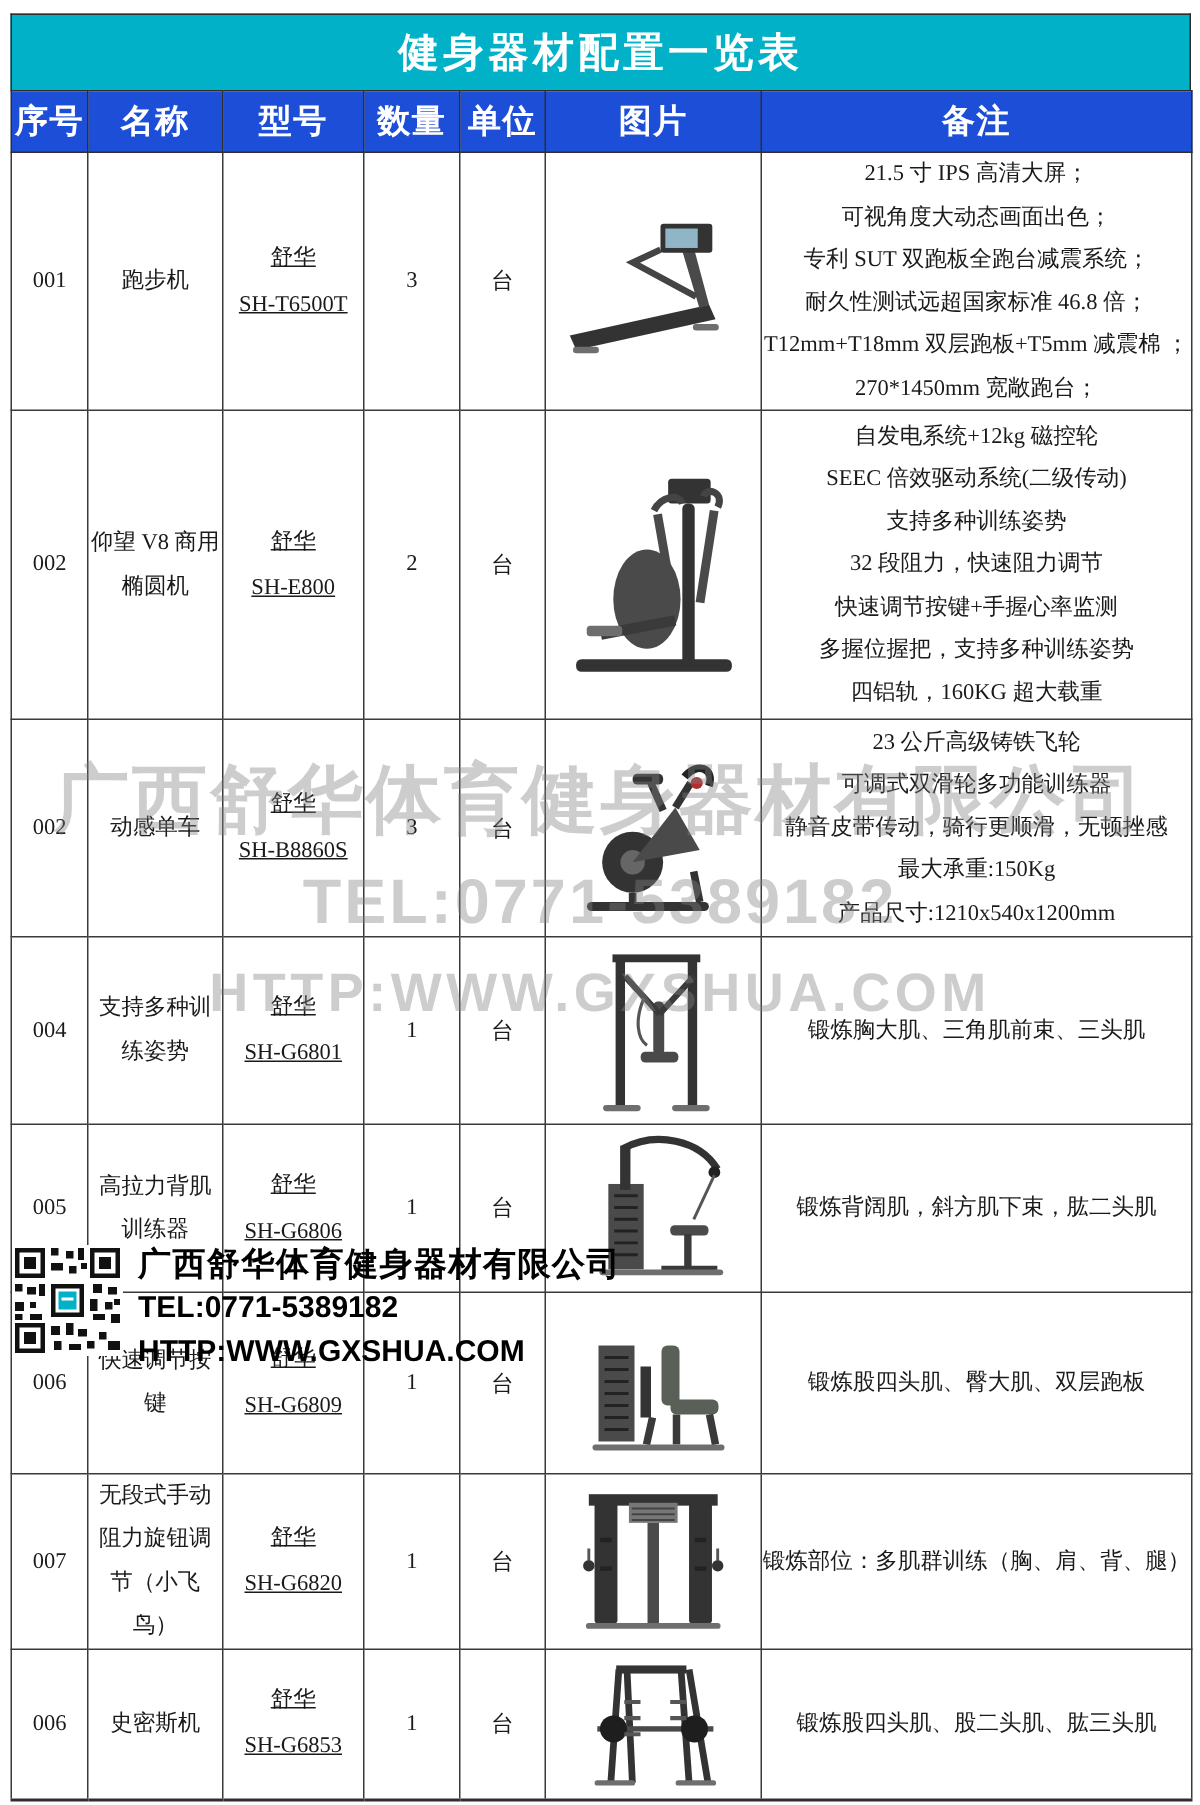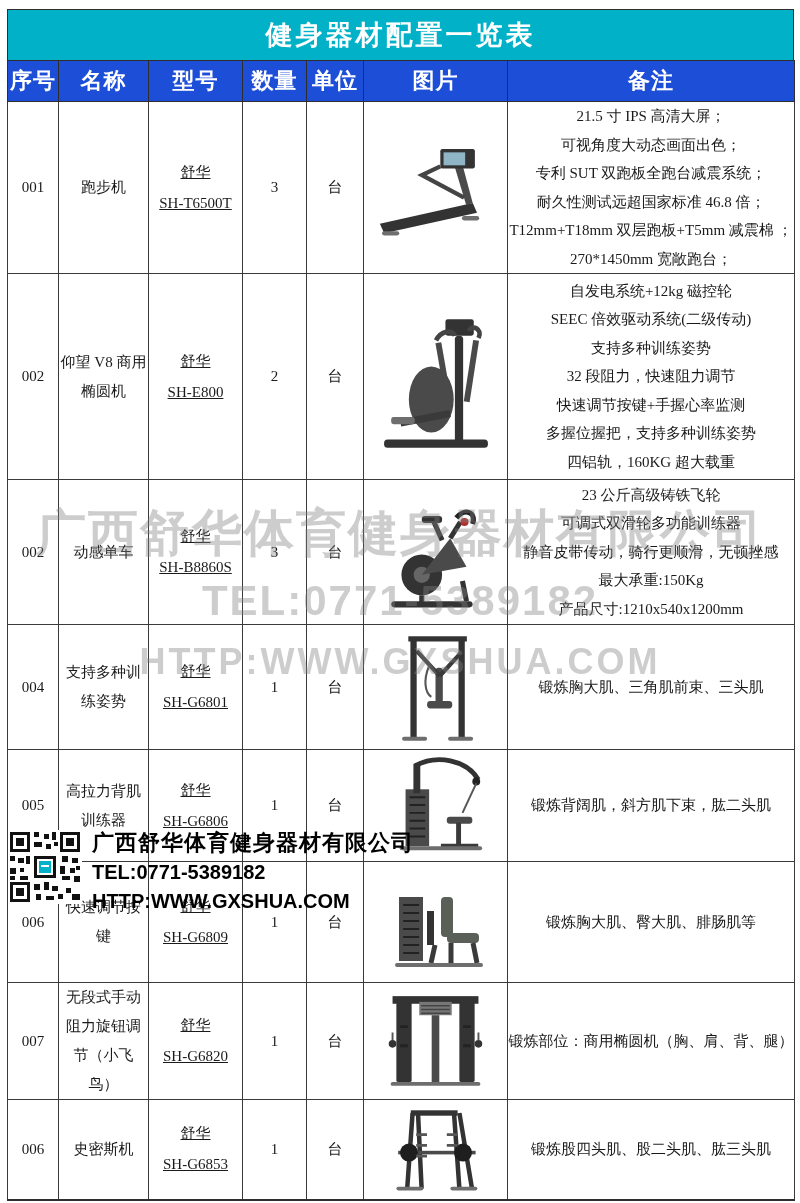--- a/index.html
+++ b/index.html
@@ -247,21 +247,21 @@
           <rect class="mk2" x="18" y="30" width="24" height="64"></rect>
           <path d="M22 38 H38 M22 46 H38 M22 54 H38 M22 62 H38 M22 70 H38 M22 78 H38 M22 86 H38" stroke="#222" stroke-width="2"></path>
           <rect x="60" y="30" width="12" height="40" rx="4" fill="#5a5f58"></rect>
           <rect x="66" y="66" width="32" height="10" rx="4" fill="#5a5f58"></rect>
           <rect class="mk" x="46" y="44" width="7" height="34"></rect>
           <path d="M70 76 L70 96 M92 76 L96 96 M54 78 L50 96" stroke="#3a3a3a" stroke-width="5"></path>
           <rect class="mk3" x="14" y="96" width="88" height="4" rx="2"></rect>
         </svg>
       </td>
       <td class="c-remarks">
-        <div class="remark-line">锻炼胸大肌、臀大肌、腓肠肌等</div>
+        <div class="remark-line">锻炼股四头肌、臀大肌、双层跑板</div>
       </td>
     </tr>
 
     <tr style="height:117px">
       <td>007</td>
       <td class="c-name">无段式手动阻力旋钮调节（小飞鸟）</td>
       <td class="c-model">
         <div>舒华</div>
         <div>SH-G6820</div>
       </td>
@@ -276,21 +276,21 @@
           <path d="M40 18 H70 M40 22 H70 M40 26 H70" stroke="#444" stroke-width="1.5"></path>
           <rect class="mk2" x="51" y="28" width="8" height="70"></rect>
           <path d="M18 40 H26 M84 40 H92 M18 60 H26 M84 60 H92" stroke="#222" stroke-width="3"></path>
           <circle cx="10" cy="58" r="4" fill="#333"></circle>
           <circle cx="100" cy="58" r="4" fill="#333"></circle>
           <path d="M10 46 L10 54 M100 46 L100 54" stroke="#555" stroke-width="2"></path>
           <rect class="mk3" x="8" y="98" width="94" height="4" rx="2"></rect>
         </svg>
       </td>
       <td class="c-remarks">
-        <div class="remark-line">锻炼部位：商用椭圆机（胸、肩、背、腿）</div>
+        <div class="remark-line">锻炼部位：多肌群训练（胸、肩、背、腿）</div>
       </td>
     </tr>
 
     <tr style="height:100px">
       <td>006</td>
       <td class="c-name">史密斯机</td>
       <td class="c-model">
         <div>舒华</div>
         <div>SH-G6853</div>
       </td>

